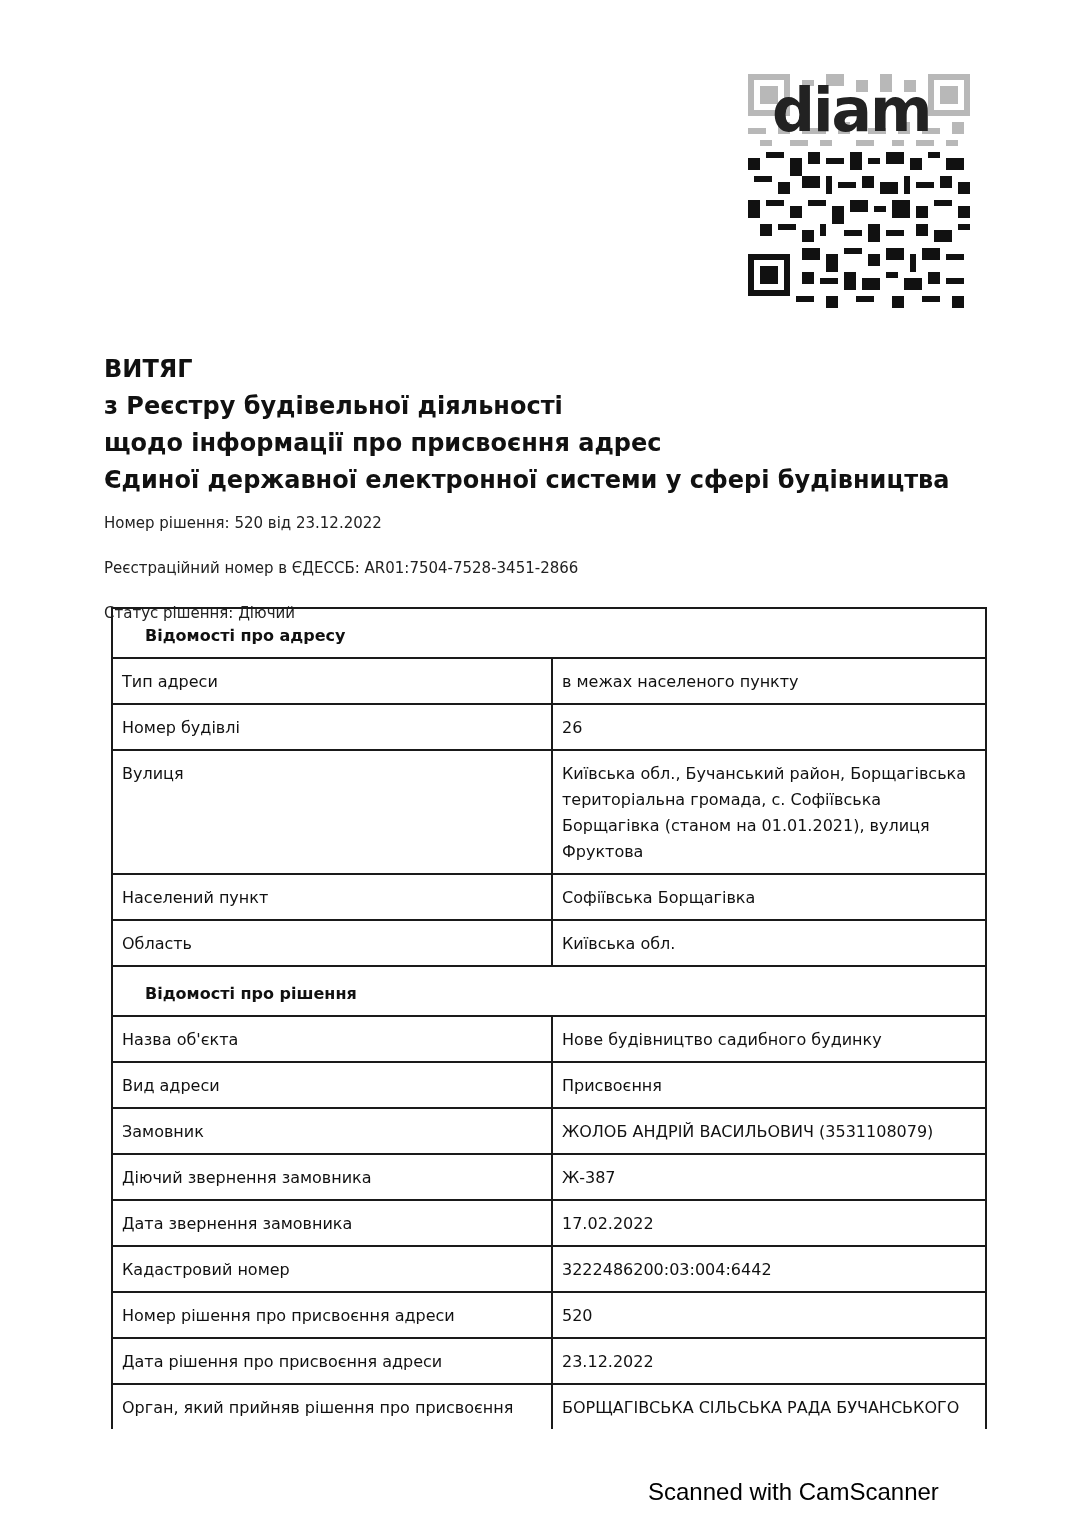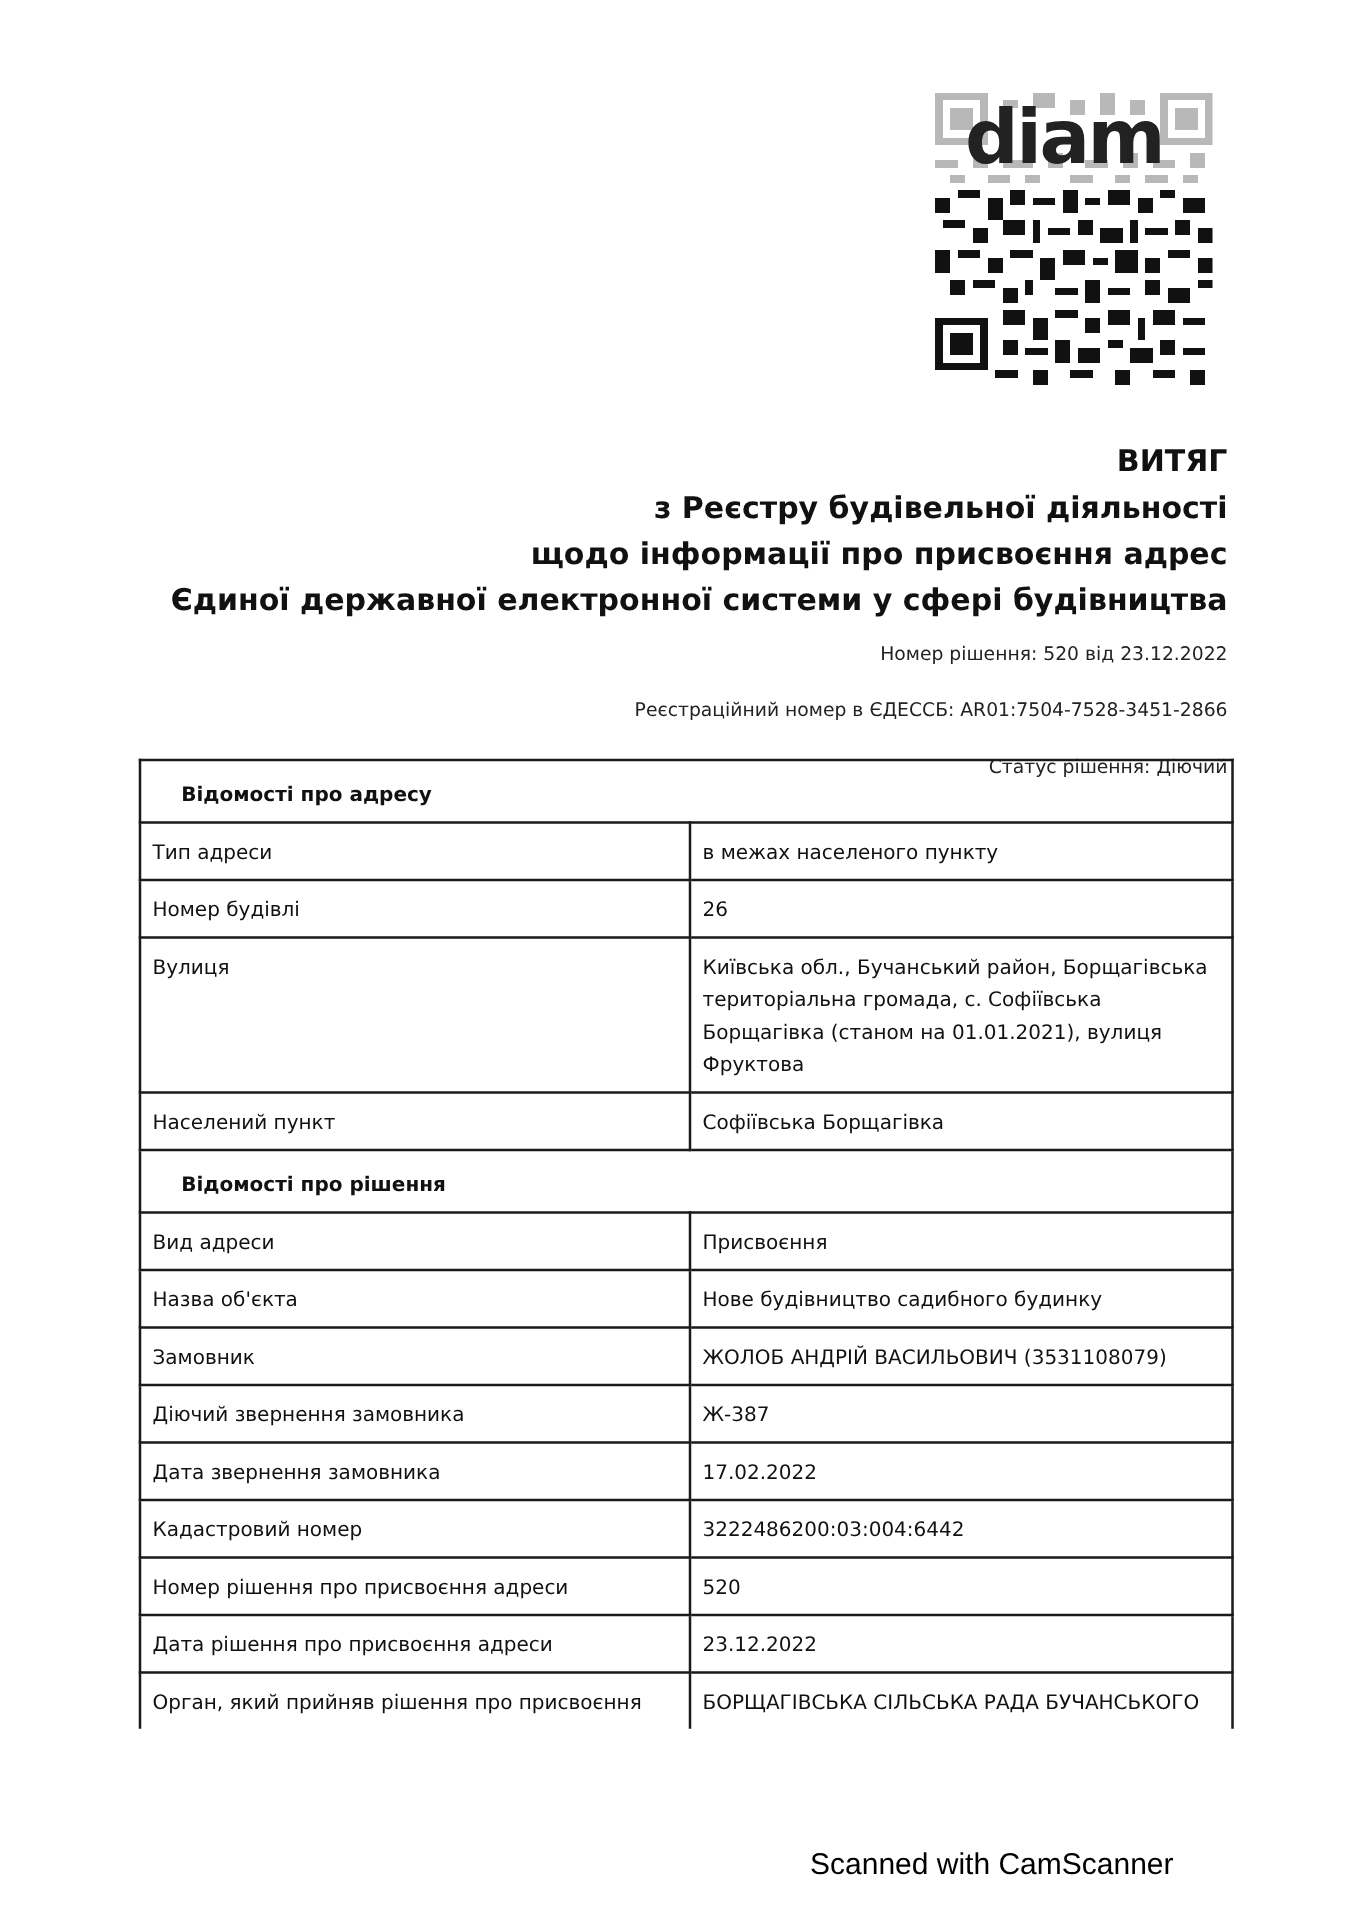--- a/index.html
+++ b/index.html
@@ -9,21 +9,21 @@
     }
     .qr {
       position: absolute; left: 748px; top: 74px; width: 222px; height: 234px;
     }
     .qr svg { width: 100%; height: 100%; display: block; }
     .qr-logo {
       position: absolute; left: 24px; top: 6px; font-size: 60px; font-weight: bold; color: #222;
       letter-spacing: -2px; font-family: "DejaVu Sans", sans-serif; line-height: 1;
     }
     .title-block {
-      position: absolute; left: 82px; top: 350px; width: 900px; text-align: right;
+      position: absolute; left: 104px; top: 350px; width: 900px; text-align: left;
     }
     .t-main { font-size: 24px; font-weight: bold; line-height: 38px; }
     .t-line { font-size: 24px; font-weight: bold; line-height: 37px; }
     .meta { font-size: 15px; line-height: 33px; color: #222; margin-top: 12px; }
     .meta-first { margin-top: 8px; }
     table.reg {
       position: absolute; left: 111px; top: 607px; width: 876px; border-collapse: collapse;
       font-size: 16px;
     }
     table.reg td {
@@ -173,31 +173,35 @@
     <td>26</td>
   </tr>
   <tr>
     <td class="label">Вулиця</td>
     <td>Київська обл., Бучанський район, Борщагівська територіальна громада, с. Софіївська Борщагівка (станом на 01.01.2021), вулиця Фруктова</td>
   </tr>
   <tr>
     <td class="label">Населений пункт</td>
     <td>Софіївська Борщагівка</td>
   </tr>
+  <tr>
+    <td class="label">Область</td>
+    <td>Київська обл.</td>
+  </tr>
 
   <tr>
     <td class="section" colspan="2">Відомості про рішення</td>
+  </tr>
+  <tr>
+    <td class="label">Назва об'єкта</td>
+    <td>Нове будівництво садибного будинку</td>
   </tr>
   <tr>
     <td class="label">Вид адреси</td>
     <td>Присвоєння</td>
-  </tr>
-  <tr>
-    <td class="label">Назва об'єкта</td>
-    <td>Нове будівництво садибного будинку</td>
   </tr>
   <tr>
     <td class="label">Замовник</td>
     <td>ЖОЛОБ АНДРІЙ ВАСИЛЬОВИЧ (3531108079)</td>
   </tr>
   <tr>
     <td class="label">Діючий звернення замовника</td>
     <td>Ж-387</td>
   </tr>
   <tr>

